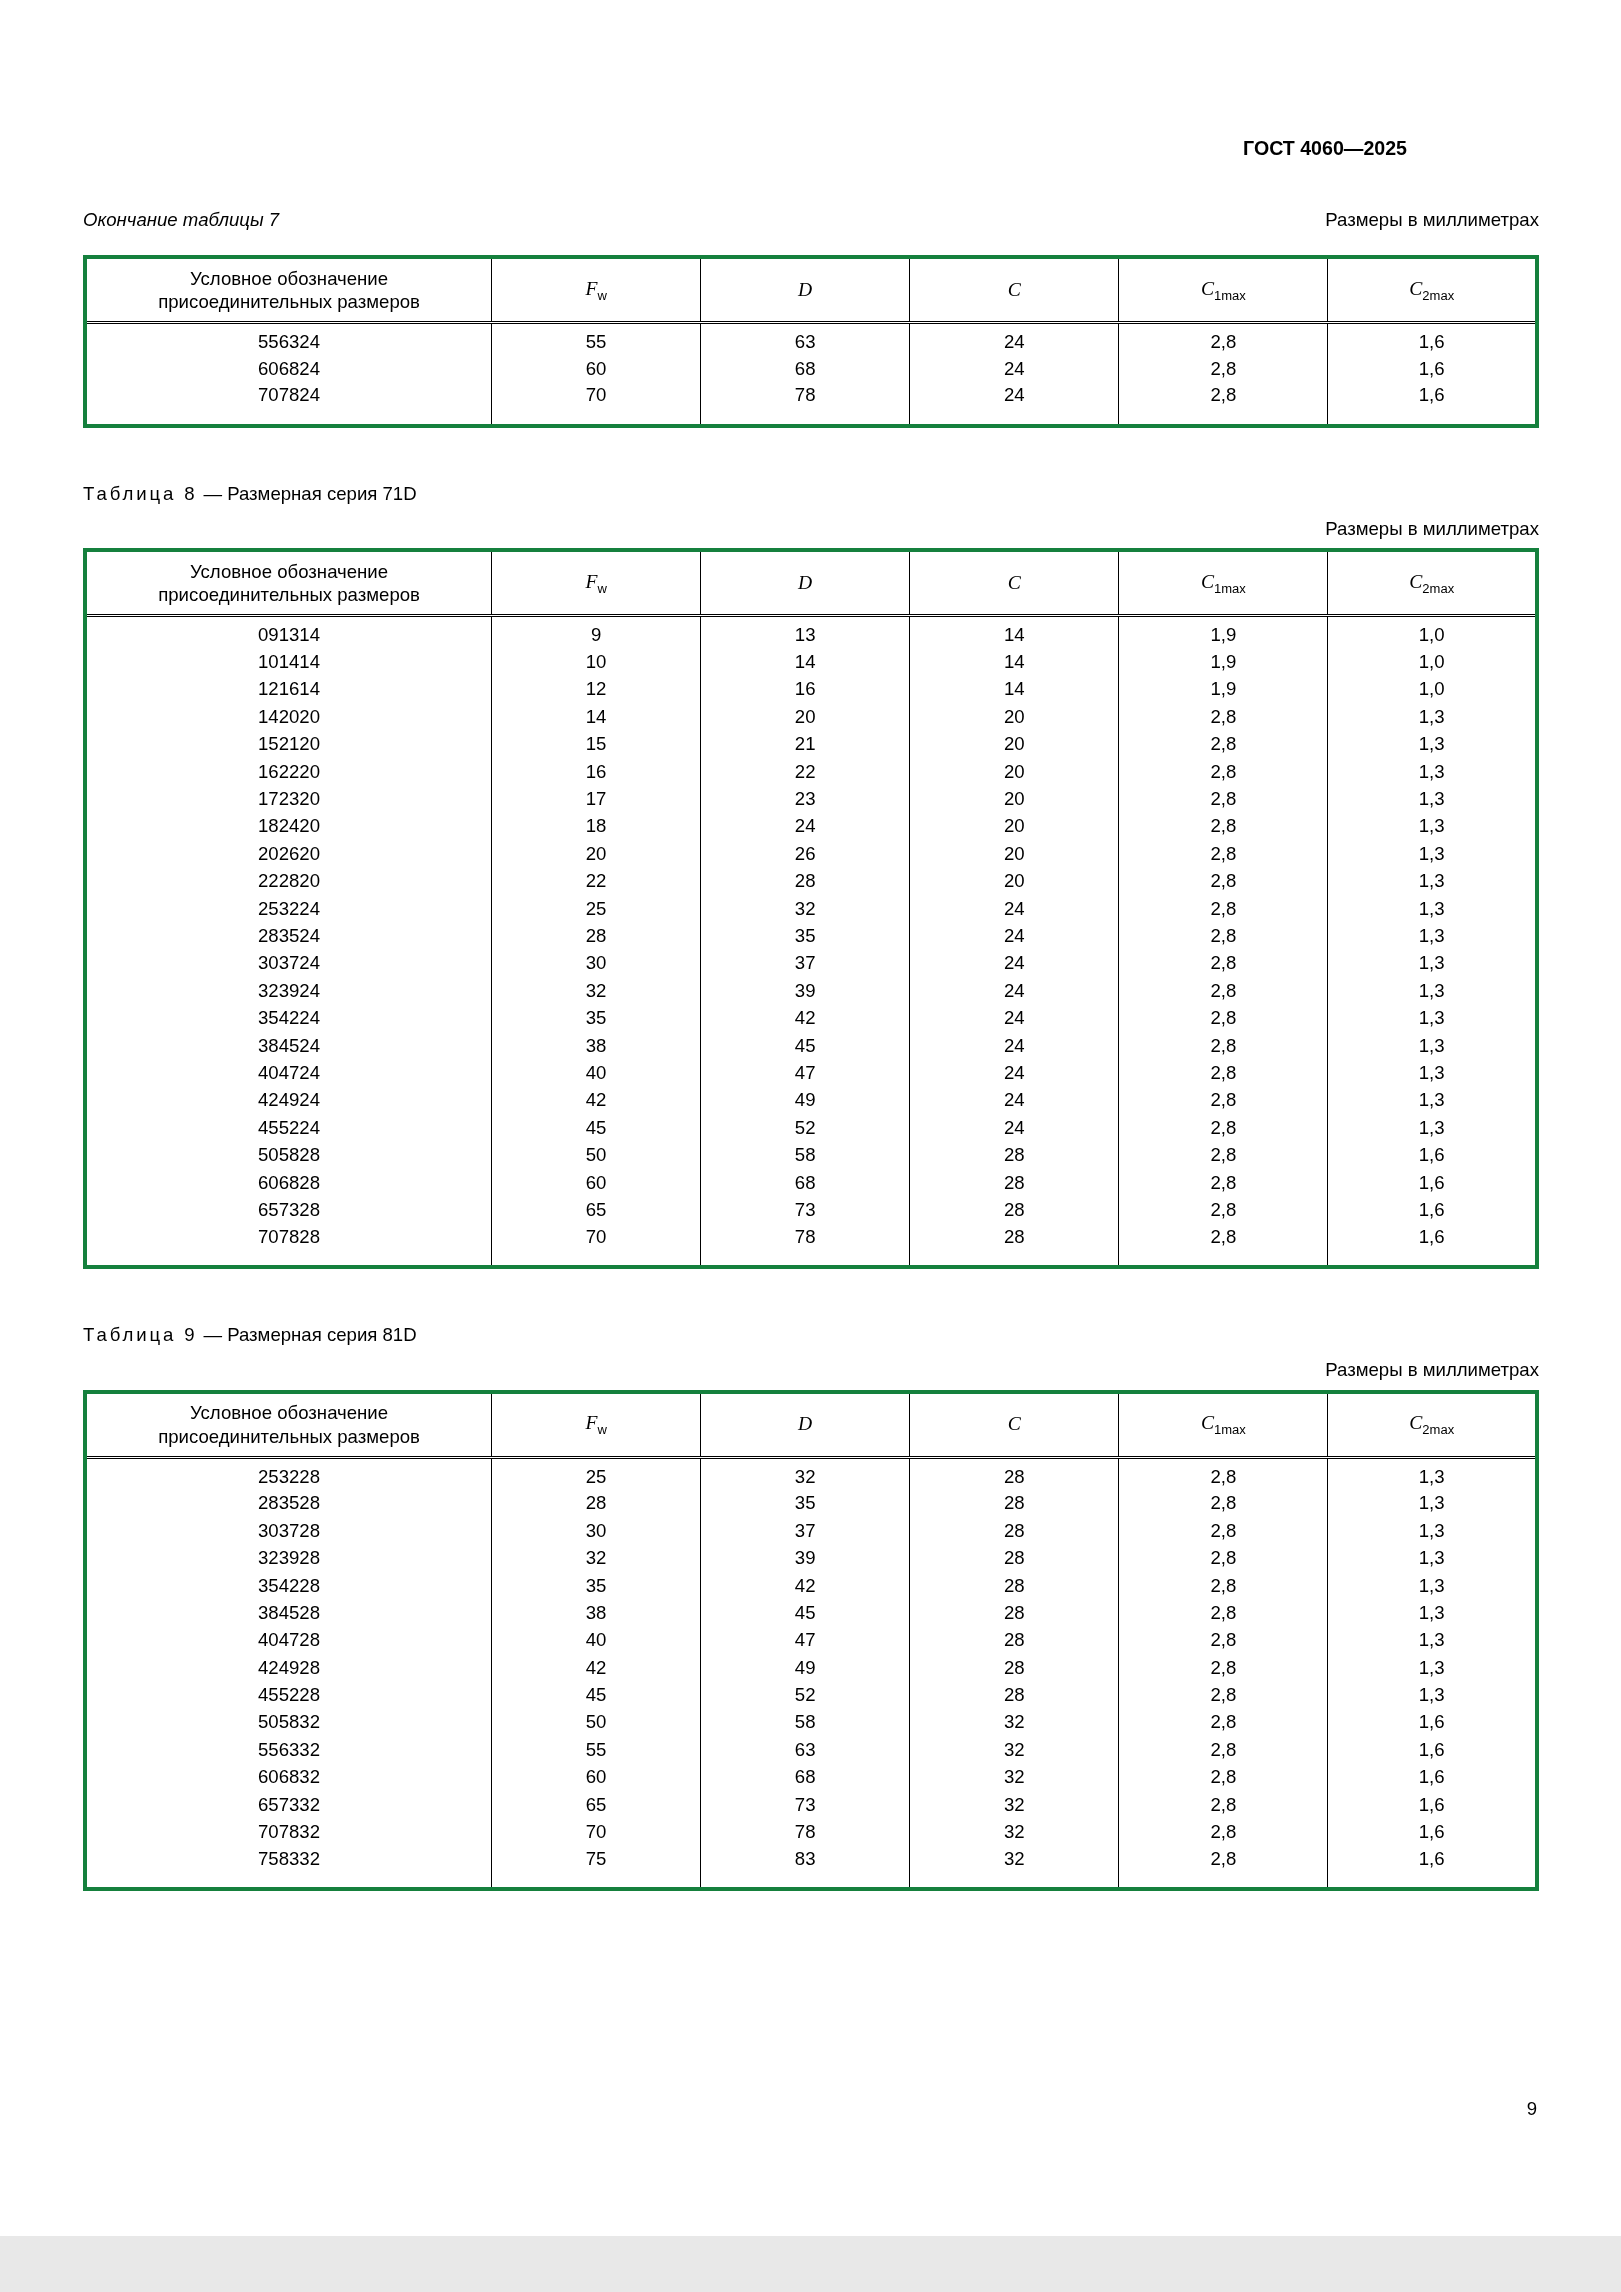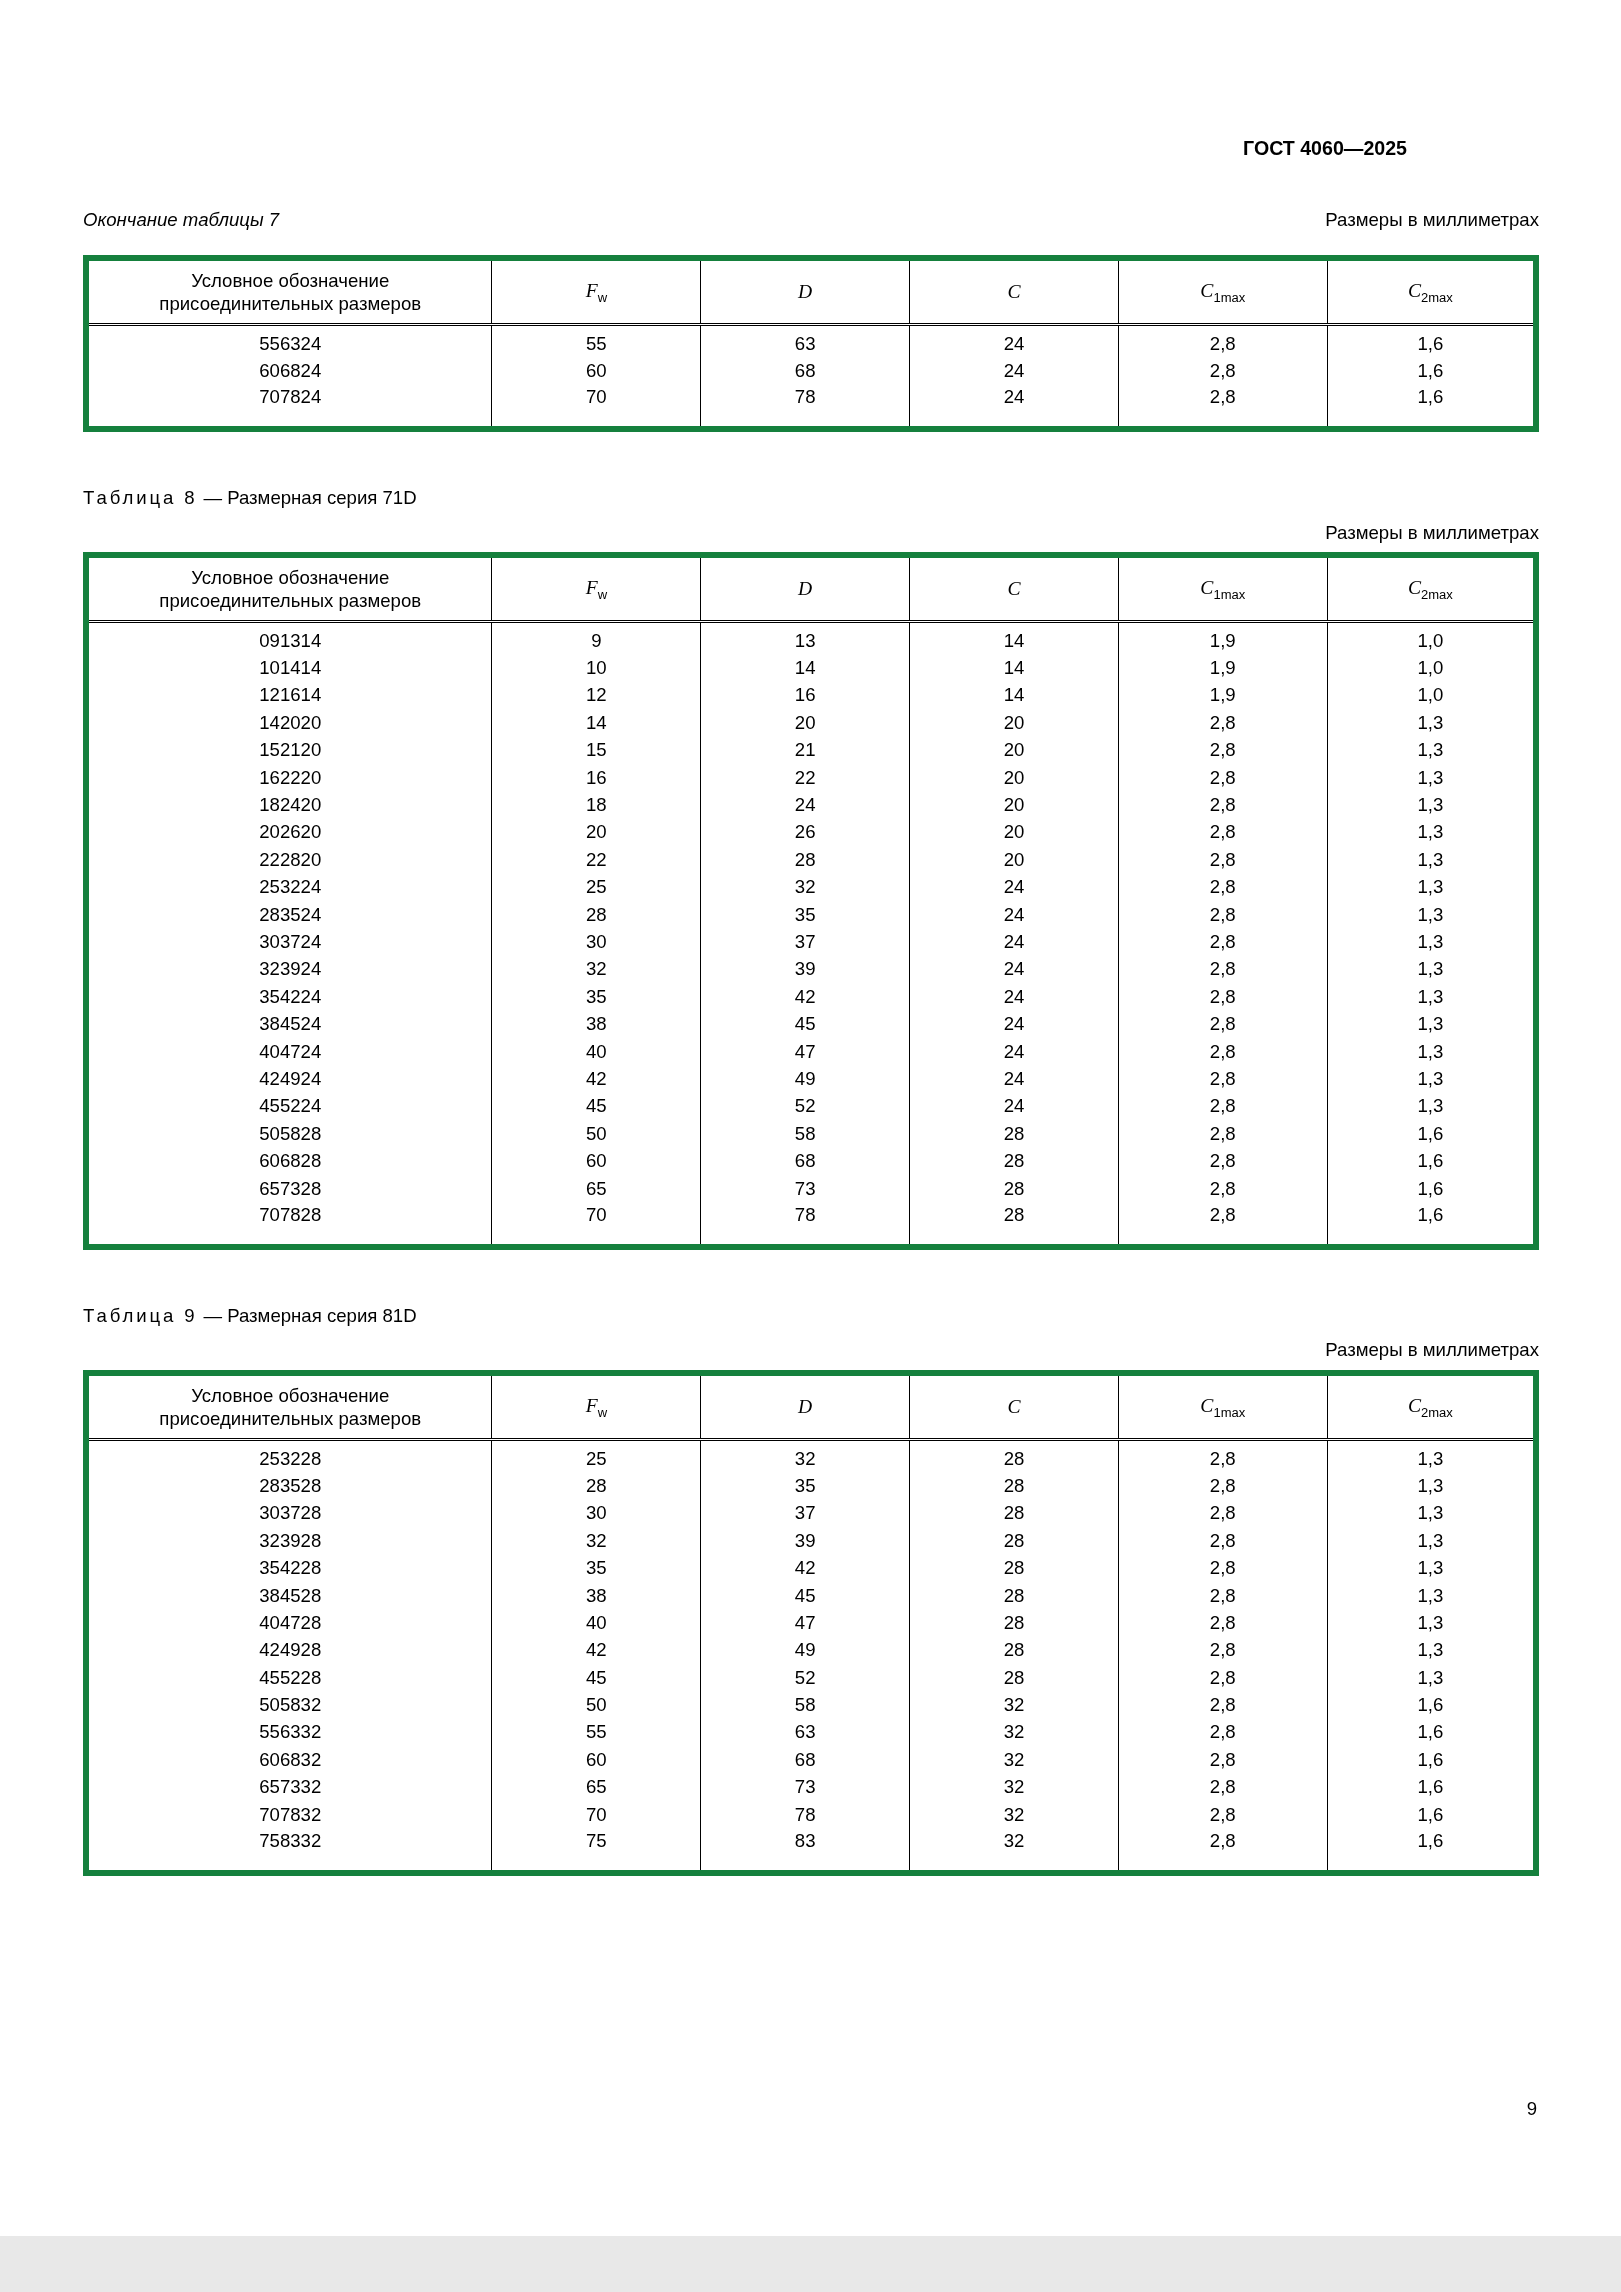--- a/index.html
+++ b/index.html
@@ -27,21 +27,21 @@
   .italic { font-style: italic; }
 
   .table-title { margin-top: 55px; }
   .spaced { letter-spacing: 2.9px; margin-right: 5.9px; }
 
   .units-row { text-align: right; margin-top: 12.7px; margin-bottom: 8.8px; }
 
   table.gost {
     width: 100%;
     border-collapse: collapse;
-    border: 6px solid #15803d;
+    border: 4px solid #15803d;
     table-layout: fixed;
   }
   table.gost col.c-desig { width: 28%; }
   table.gost col.c-num { width: 14.4%; }
   .gost th, .gost td {
     border-left: 1px solid #000;
     text-align: center;
     vertical-align: middle;
     font-size: 18.6px;
   }
@@ -201,20 +201,28 @@
           </tr>
           <tr>
             <td>162220</td>
             <td>16</td>
             <td>22</td>
             <td>20</td>
             <td>2,8</td>
             <td>1,3</td>
           </tr>
           <tr>
+            <td>172320</td>
+            <td>17</td>
+            <td>23</td>
+            <td>20</td>
+            <td>2,8</td>
+            <td>1,3</td>
+          </tr>
+          <tr>
             <td>182420</td>
             <td>18</td>
             <td>24</td>
             <td>20</td>
             <td>2,8</td>
             <td>1,3</td>
           </tr>
           <tr>
             <td>202620</td>
             <td>20</td>

